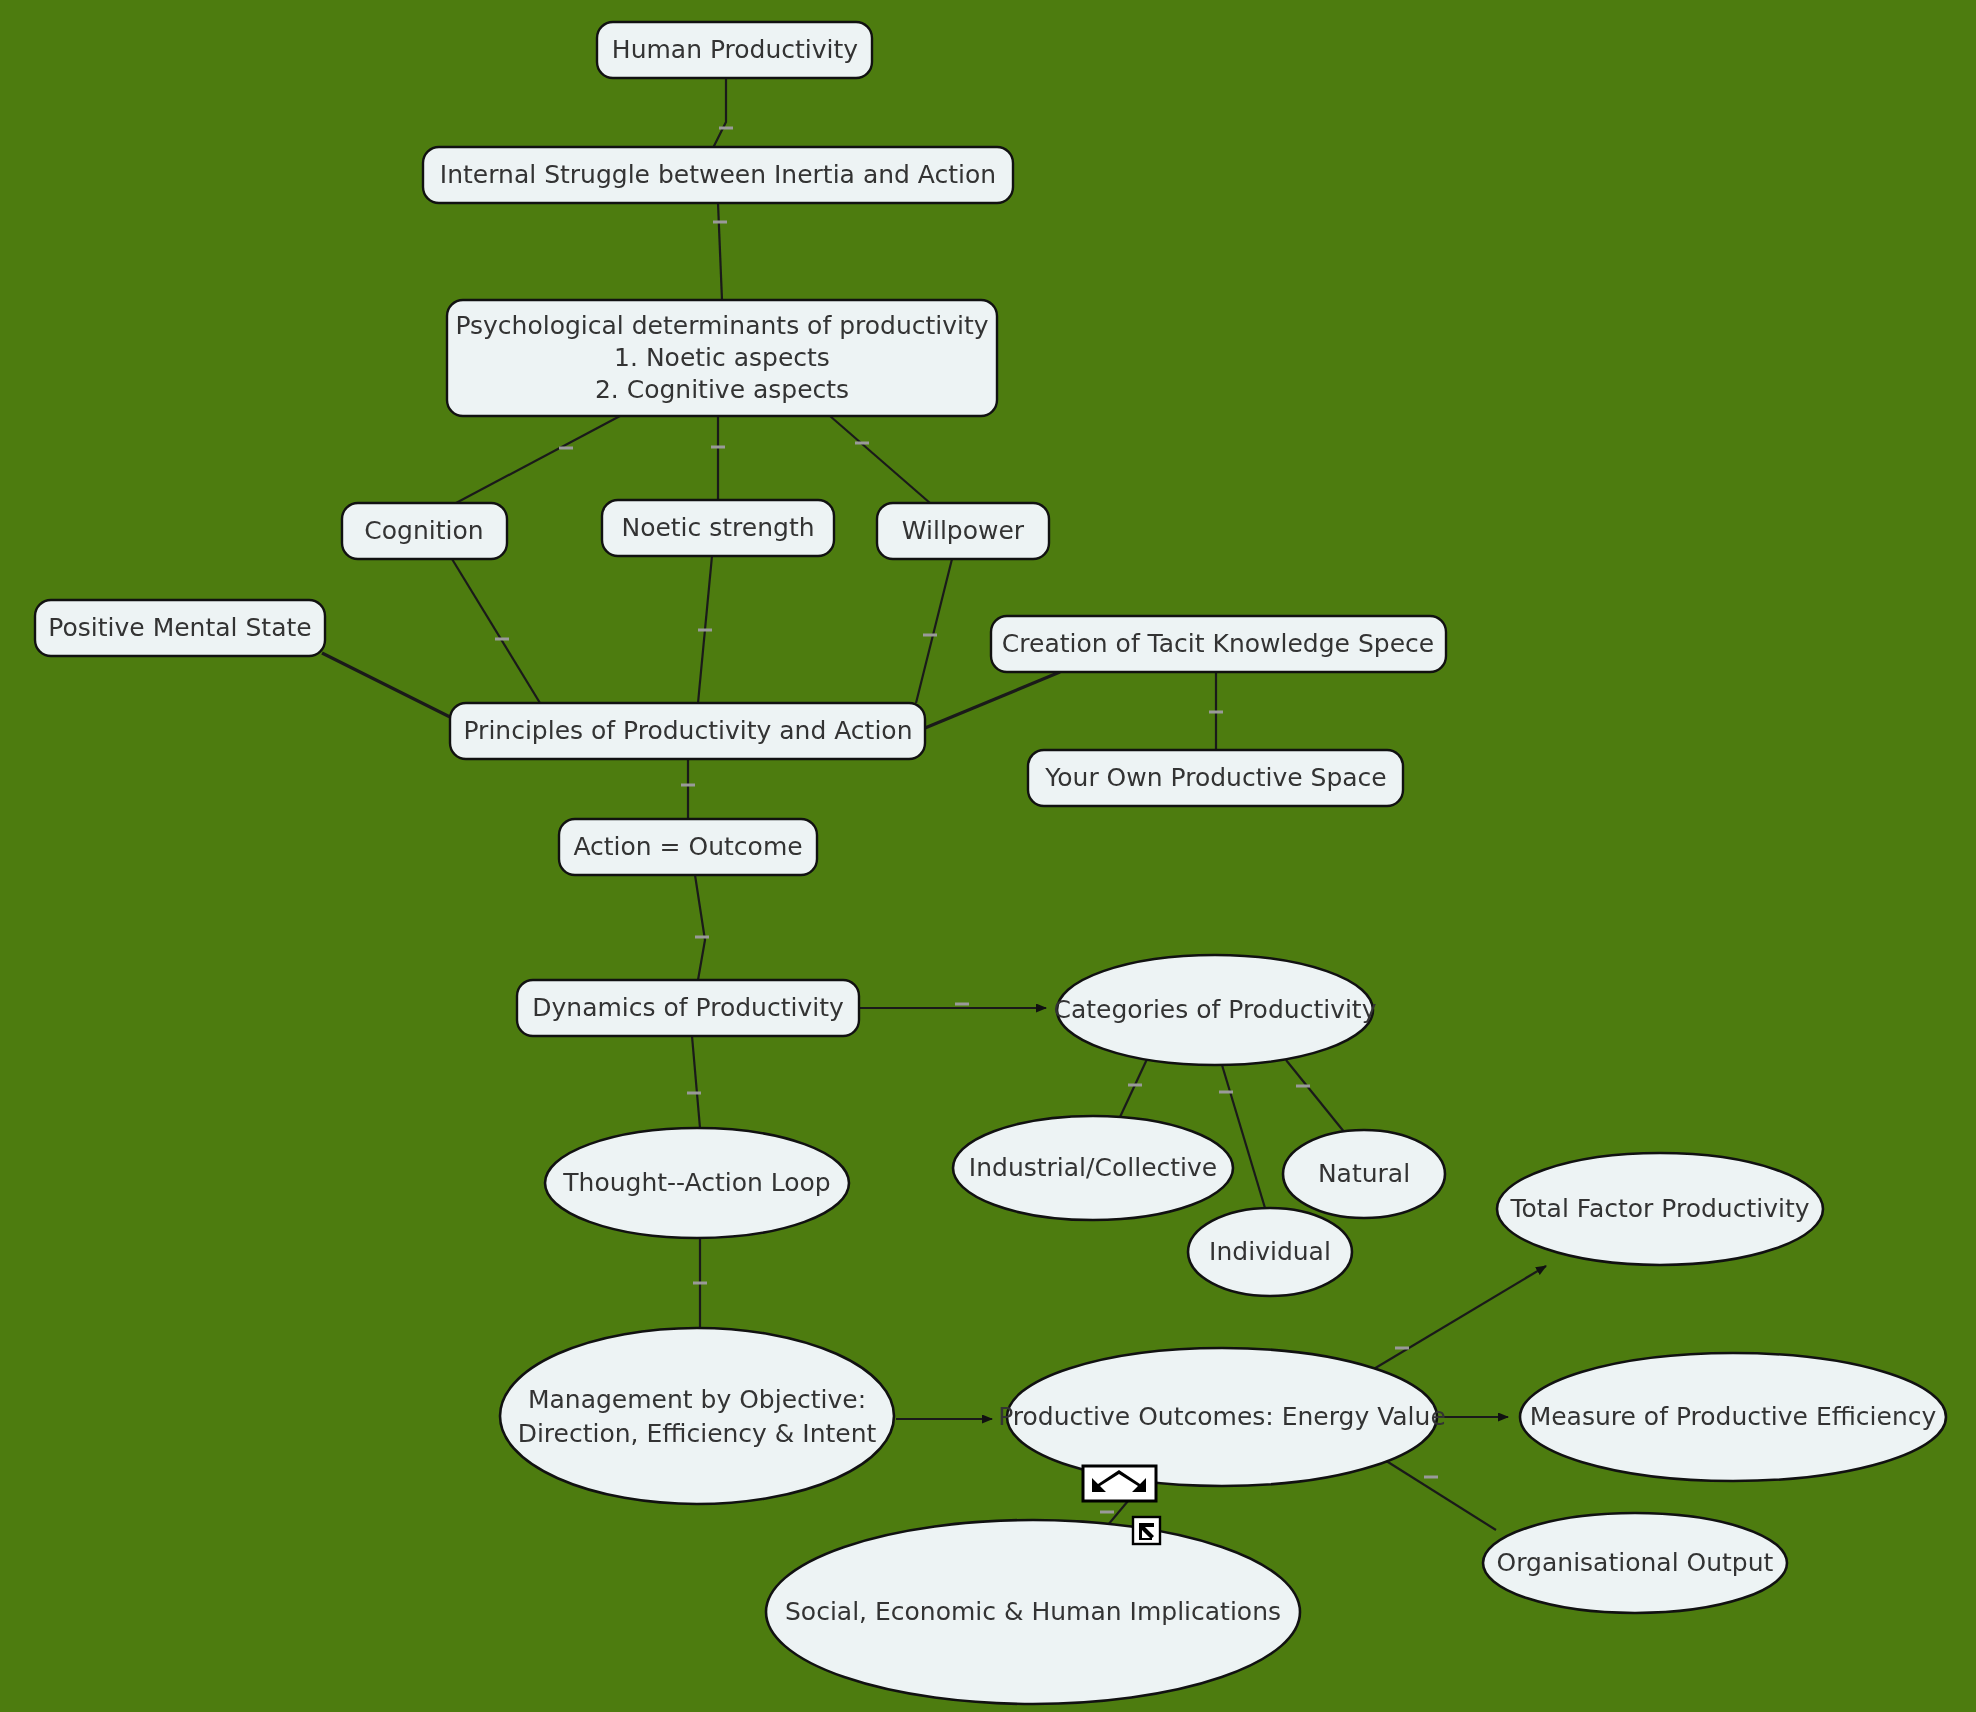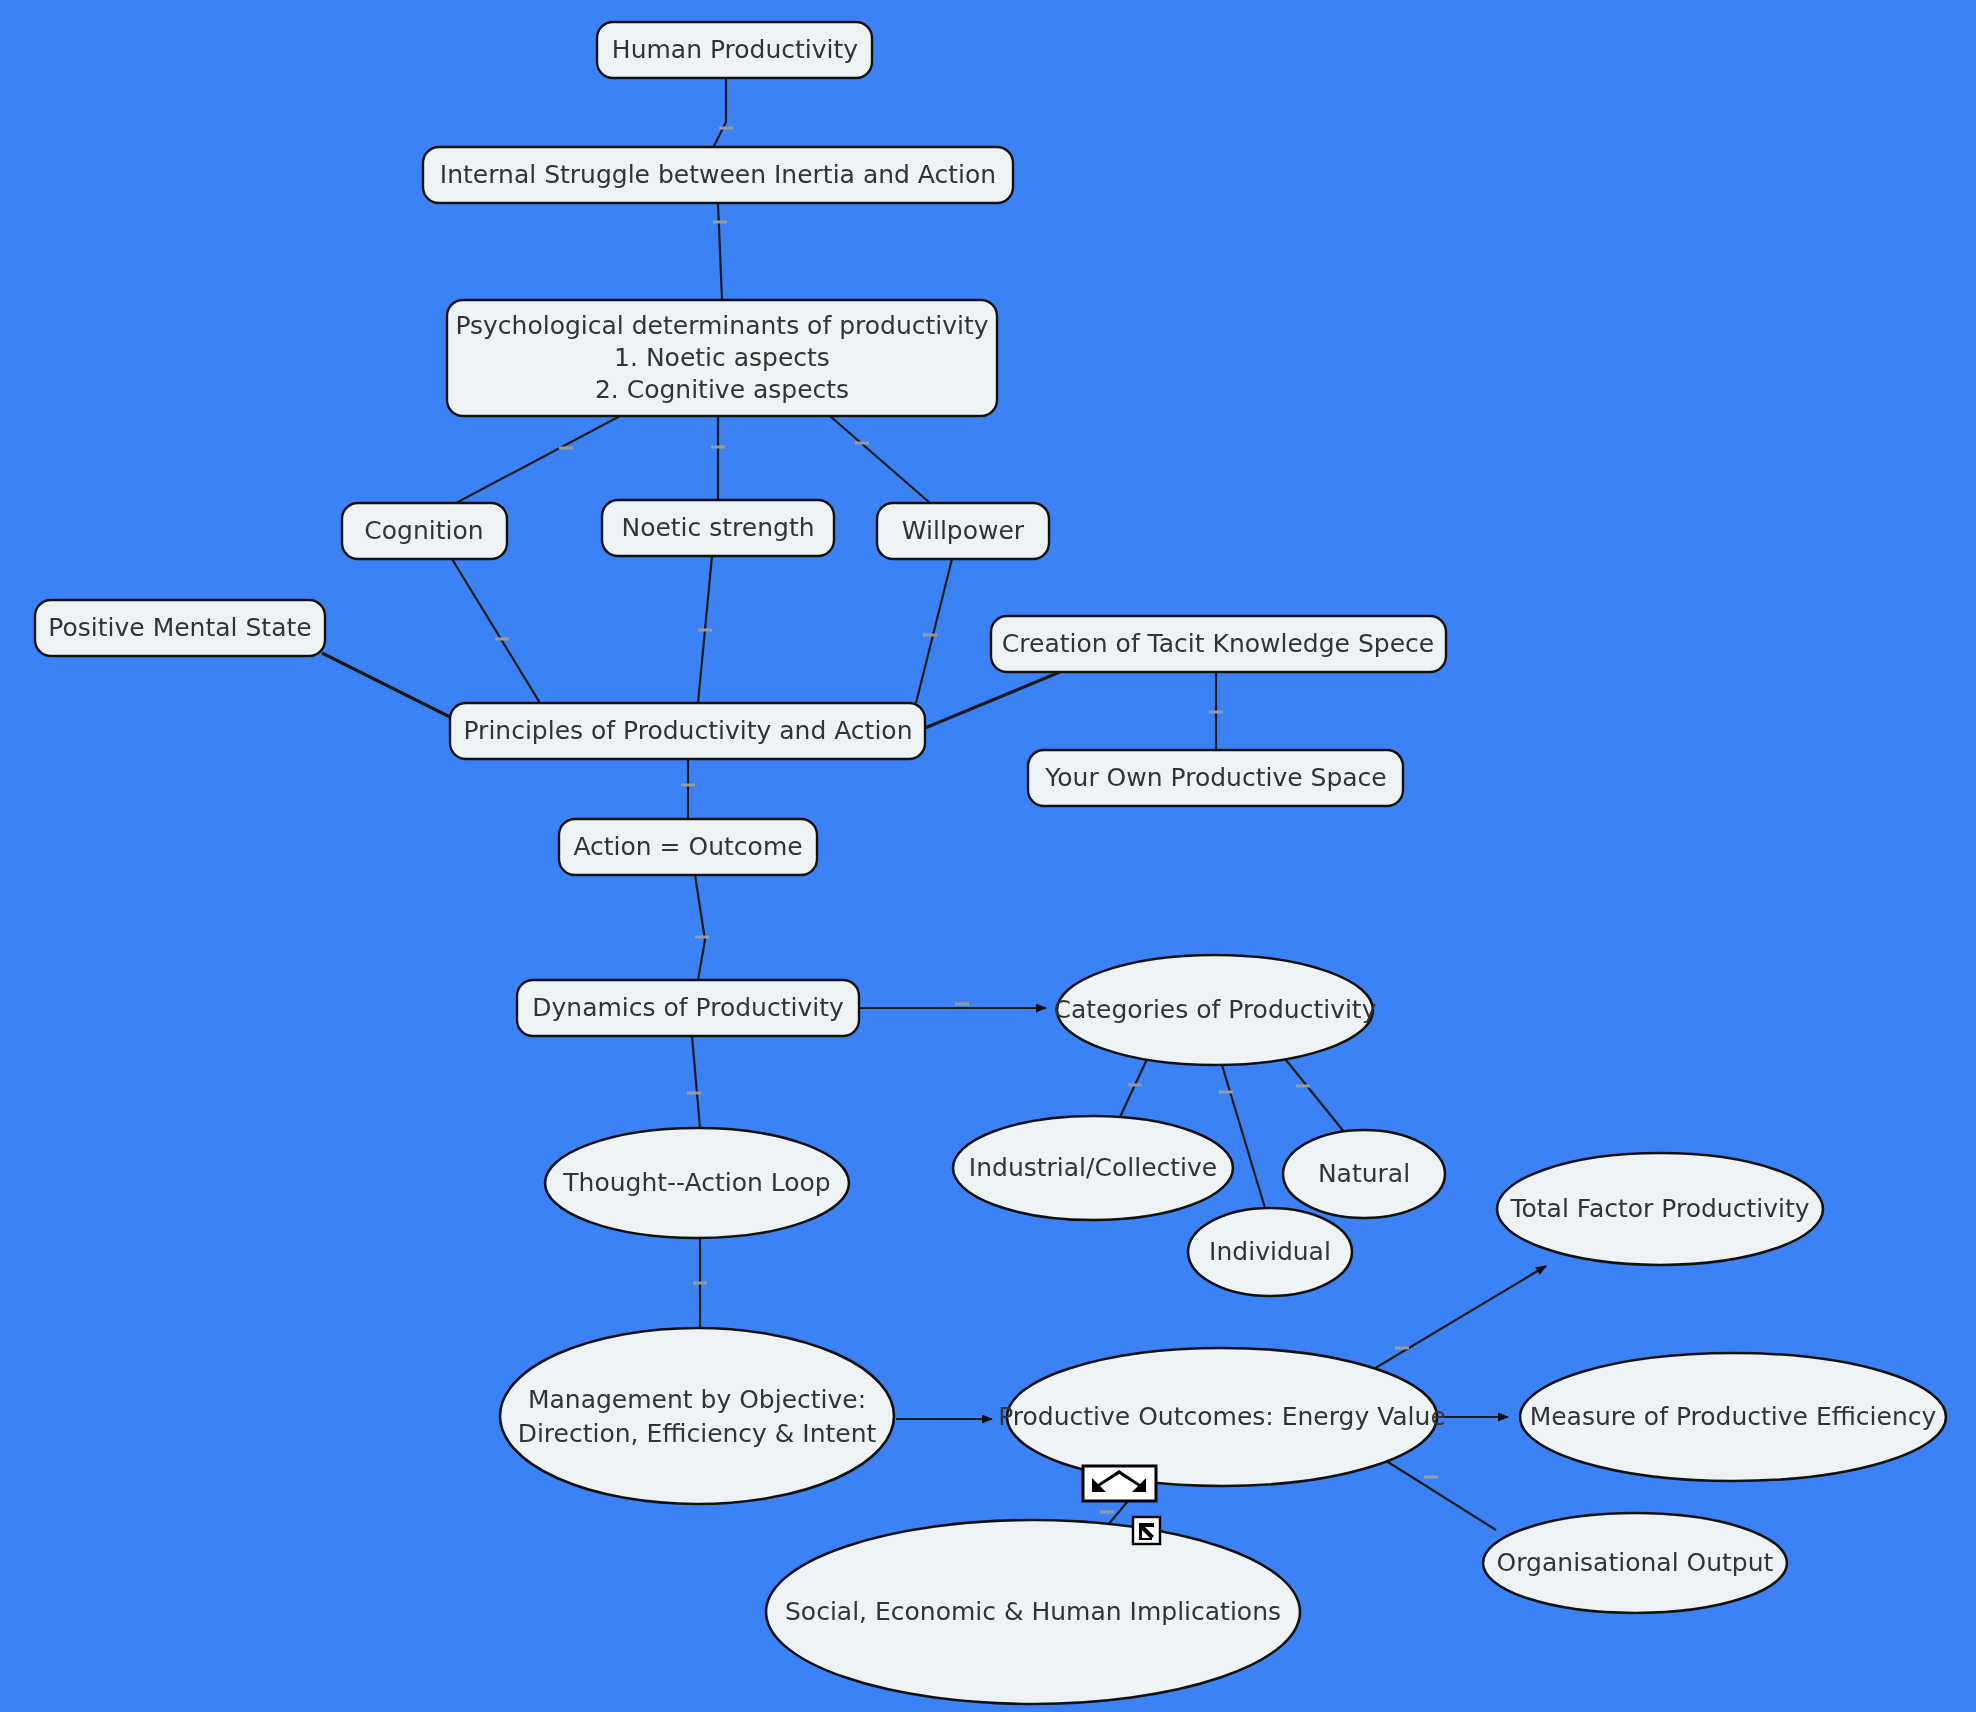--- a/index.html
+++ b/index.html
@@ -10,21 +10,21 @@
   body {
     width: 1976px;
     height: 1712px;
     font-family: "DejaVu Sans", sans-serif;
     overflow: hidden;
   }
   #map-canvas {
     position: relative;
     width: 1976px;
     height: 1712px;
-    background: #3b82f6;
+    background: #4d7c0f;
     text-align: right;
   }
   svg.diagram {
     position: absolute;
     top: 0;
     left: 0;
     width: 1976px;
     height: 1712px;
   }
   .edge-line {

